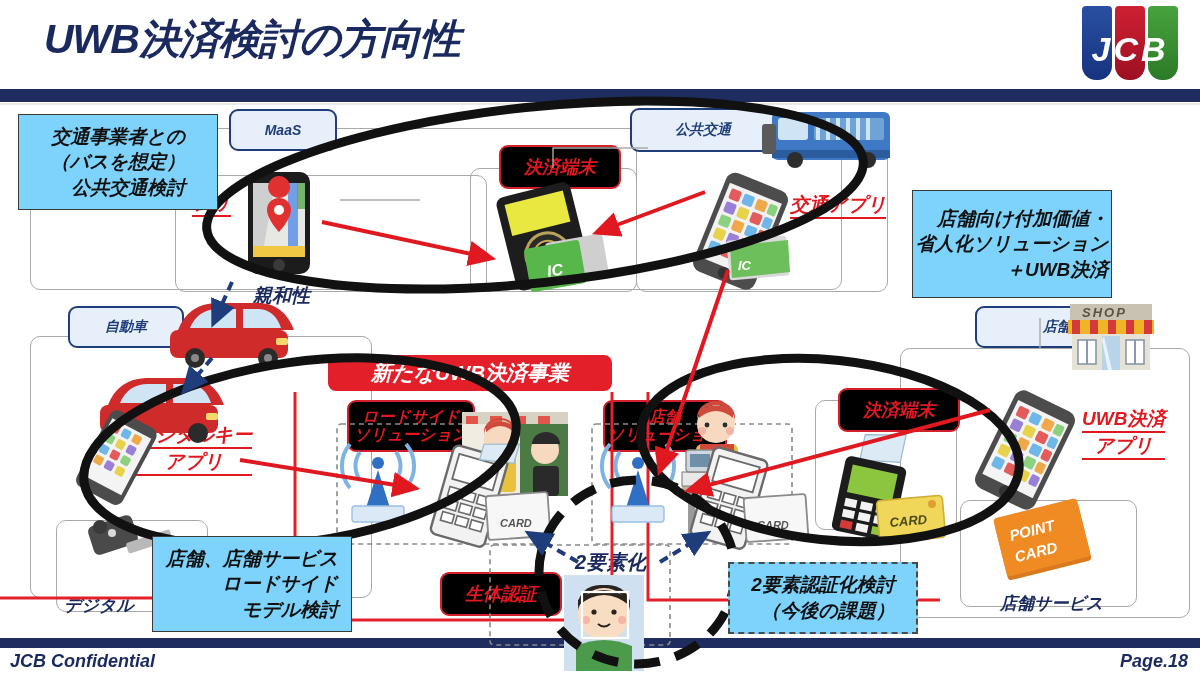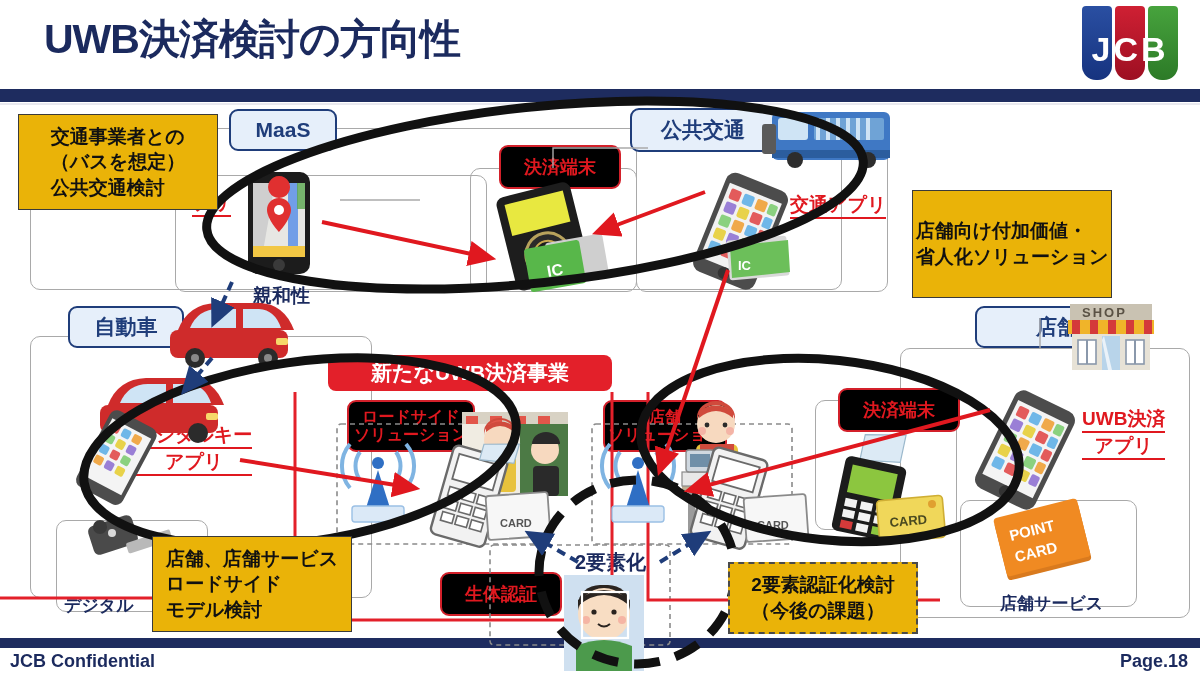--- a/index.html
+++ b/index.html
@@ -1,21 +1,21 @@
 <!DOCTYPE html>
 <html><head>
 <meta charset="utf-8">
 <style>
   html,body{margin:0;padding:0;}
   body{
     width:1200px;height:675px;overflow:hidden;
     font-family:"Liberation Sans","DejaVu Sans",sans-serif;
     background:#ffffff;position:relative;
   }
-  #slide{position:absolute;left:0;top:0;width:1200px;height:675px;background:#fff;}
+  #slide{position:absolute;left:0;top:0;width:1200px;height:675px;background:#fff;font-style:italic;}
 
   
   .title{
     position:absolute;left:44px;top:12px;
     font-size:41px;font-weight:bold;color:#1b2a5e;letter-spacing:-1px;
     white-space:nowrap;
   }
   .hdr-rule{position:absolute;left:0;top:89px;width:1200px;height:13px;background:#1e2c5f;}
   .hdr-rule-thin{position:absolute;left:0;top:103px;width:1200px;height:2px;background:#e9e9ef;}
 
@@ -35,43 +35,43 @@
   .ftr-right{position:absolute;right:12px;top:651px;font-size:18px;font-weight:bold;color:#1b2a5e;}
 
   
   .panel{position:absolute;border:1.6px solid #a9a9a9;border-radius:10px;background:transparent;}
 
   
   .pill{
     position:absolute;border:2.2px solid #1f3d7a;border-radius:9px;
     background:#e6effa;color:#1f3d7a;font-weight:bold;
     display:flex;align-items:center;justify-content:center;
-    font-size:21px;white-space:nowrap;
+    font-size:14px;white-space:nowrap;
   }
 
   
   .rpill{
     position:absolute;border:2.4px solid #d3202a;border-radius:9px;
     background:#000000;color:#e0181f;font-weight:bold;
     display:flex;align-items:center;justify-content:center;text-align:center;
     font-size:18px;line-height:1.12;white-space:nowrap;
   }
   .rpill.two{white-space:normal;font-size:16px;}
 
   
   .redlbl{
     position:absolute;color:#e0181f;font-weight:bold;font-size:19px;line-height:1.2;
     text-align:center;white-space:nowrap;
   }
   .redlbl span{display:block;border-bottom:2.4px solid #e0181f;padding-bottom:0px;}
 
   
   .callout{
-    position:absolute;background:#eab308;border:1.4px solid #3a3a3a;
-    color:#111;font-weight:bold;font-size:19px;line-height:1.35;text-align:left;
+    position:absolute;background:#7dd3fc;border:1.4px solid #3a3a3a;
+    color:#111;font-weight:bold;font-size:19px;line-height:1.35;text-align:right;
     display:flex;align-items:center;justify-content:center;padding:4px 0;box-sizing:border-box;
     z-index:40;
   }
   .callout.dashed{border:2px dashed #4a4a4a;}
 
   
   .banner{
     position:absolute;background:#e3202a;color:#fff;font-weight:bold;font-size:21px;
     border-radius:8px;display:flex;align-items:center;justify-content:center;
     white-space:nowrap;z-index:20;
@@ -536,20 +536,21 @@
       <div>交通事業者との</div>
       <div>（バスを想定）</div>
       <div>公共交通検討</div>
     </div>
   </div>
 
   <div class="callout" style="left:912px;top:190px;width:200px;height:108px;">
     <div>
       <div>店舗向け付加価値・</div>
       <div>省人化ソリューション</div>
+      <div>＋UWB決済</div>
     </div>
   </div>
 
   <div class="callout" style="left:152px;top:536px;width:200px;height:96px;">
     <div>
       <div>店舗、店舗サービス</div>
       <div>ロードサイド</div>
       <div>モデル検討</div>
     </div>
   </div>

